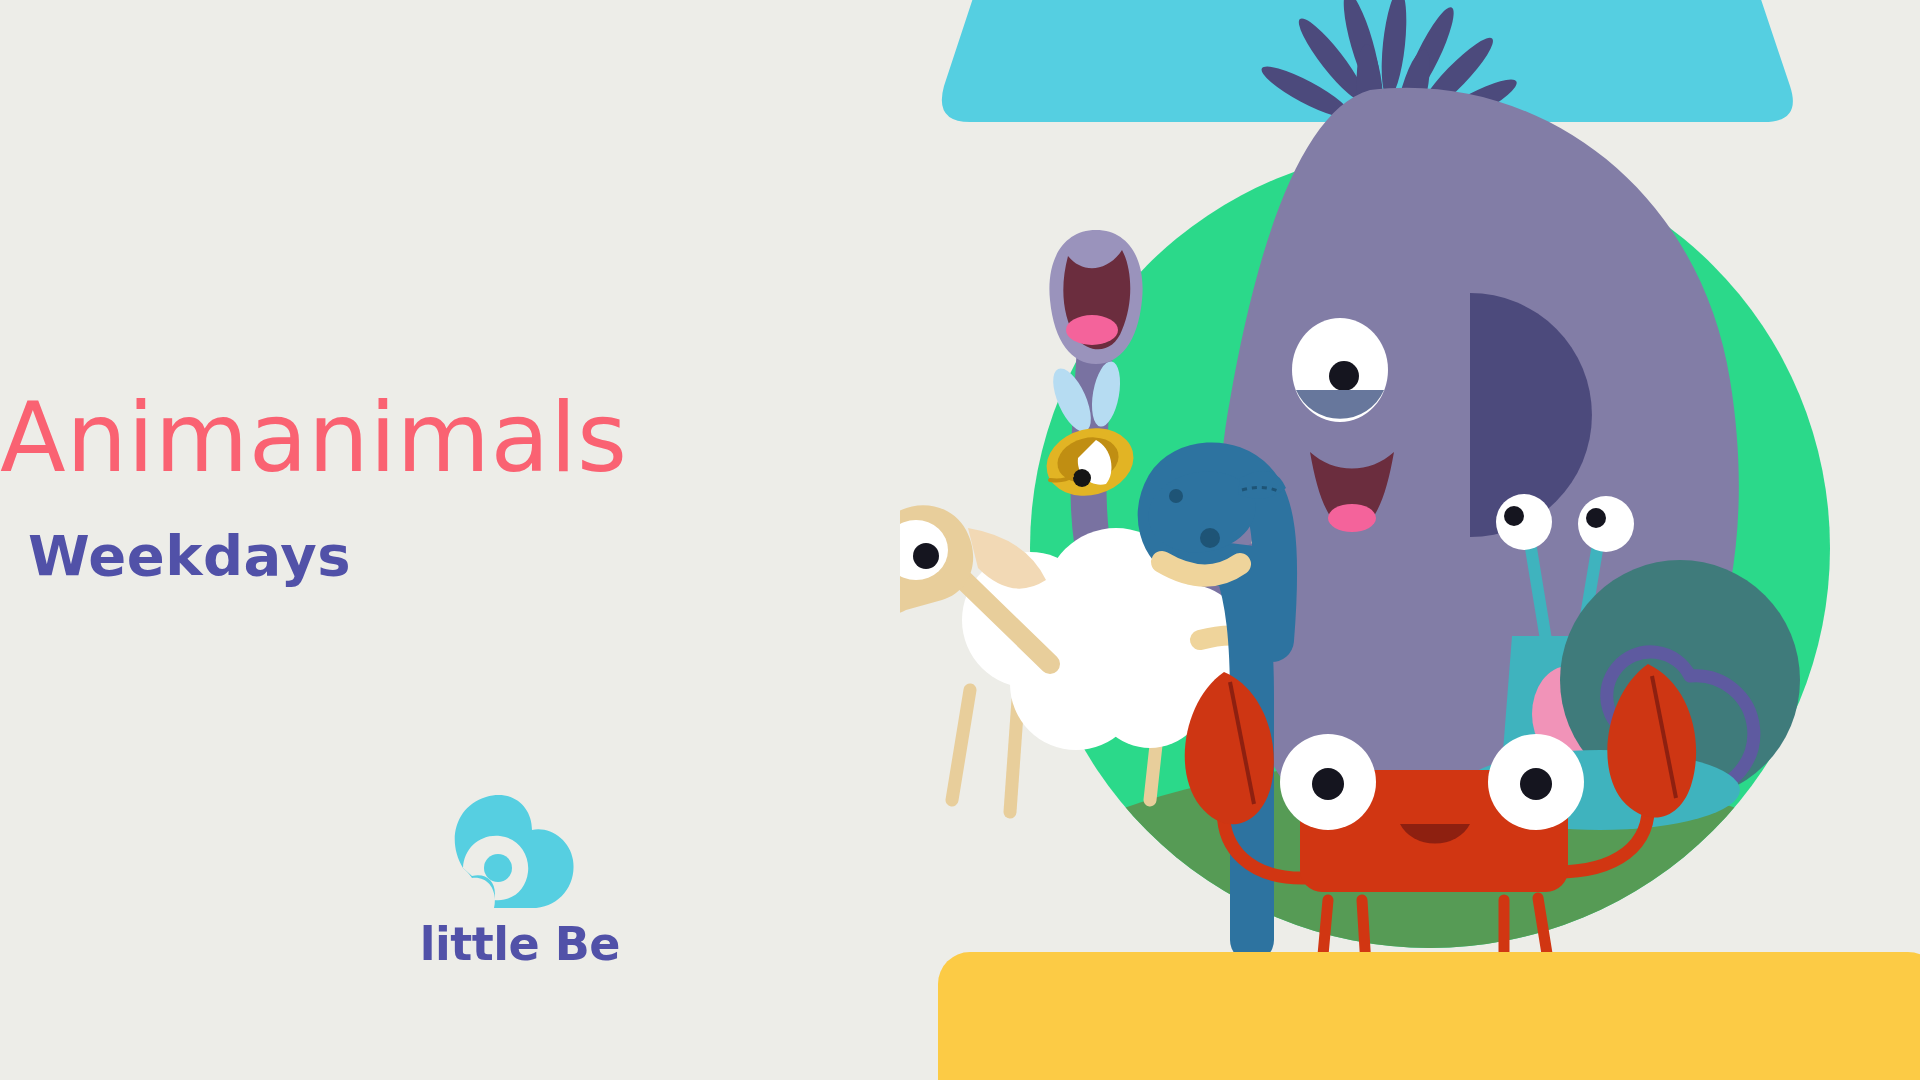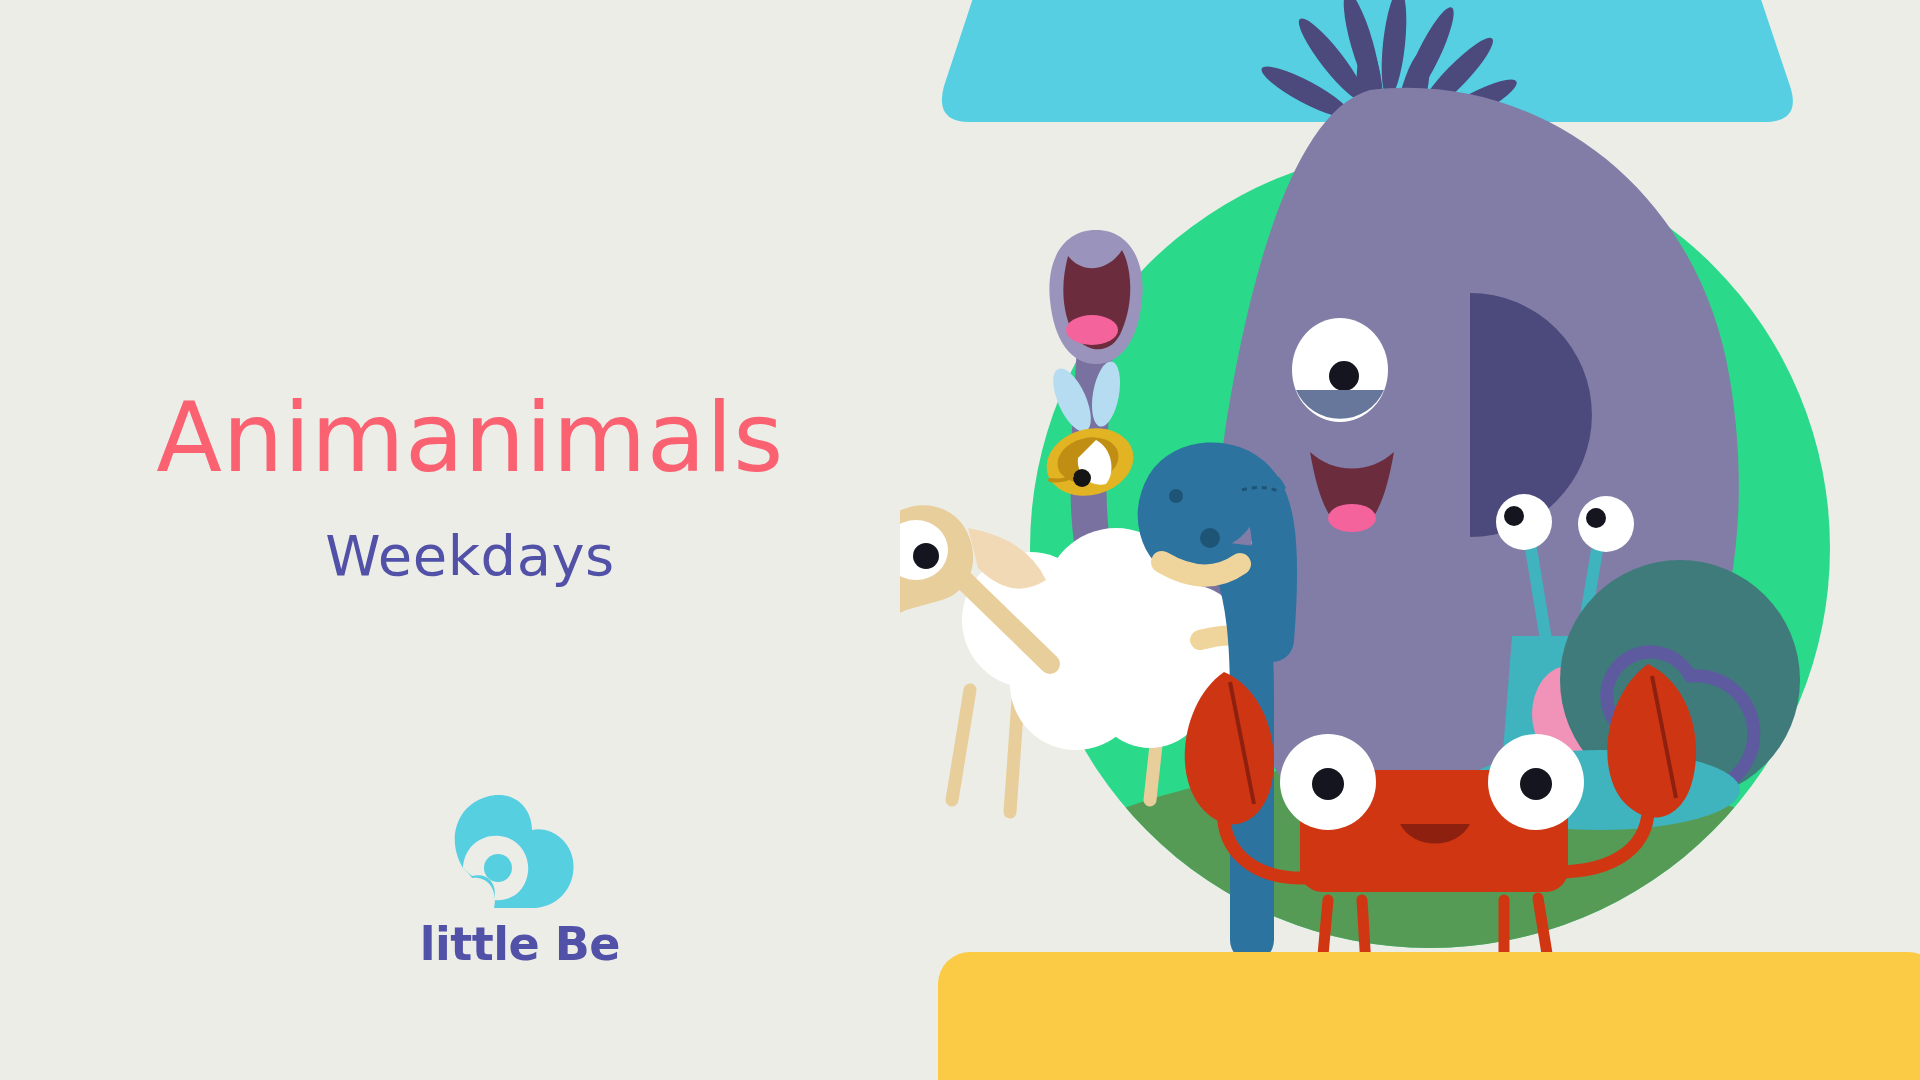--- a/index.html
+++ b/index.html
@@ -18,39 +18,39 @@
     background: #EDEDE8;
     overflow: hidden;
   }
 
   
   .text-block {
     position: absolute;
     left: 0;
     top: 390px;
     width: 940px;
-    text-align: center;
   }
   .show-title {
     font-family: "DejaVu Sans", "Liberation Sans", sans-serif;
     font-size: 96px;
     font-weight: 400;
     letter-spacing: 0.5px;
     color: #FA6272;
     line-height: 1;
     margin: 0;
   }
   .show-subtitle {
     font-family: "DejaVu Sans", "Liberation Sans", sans-serif;
     font-size: 56px;
-    font-weight: 400;
+    font-weight: 700;
     letter-spacing: 0.5px;
     color: #5151A8;
     line-height: 1;
     margin: 42px 0 0 0;
+    padding-left: 28px;
   }
 
   
   .logo-wrap {
     position: absolute;
     left: 400px;
     top: 790px;
     width: 220px;
     text-align: right;
   }

